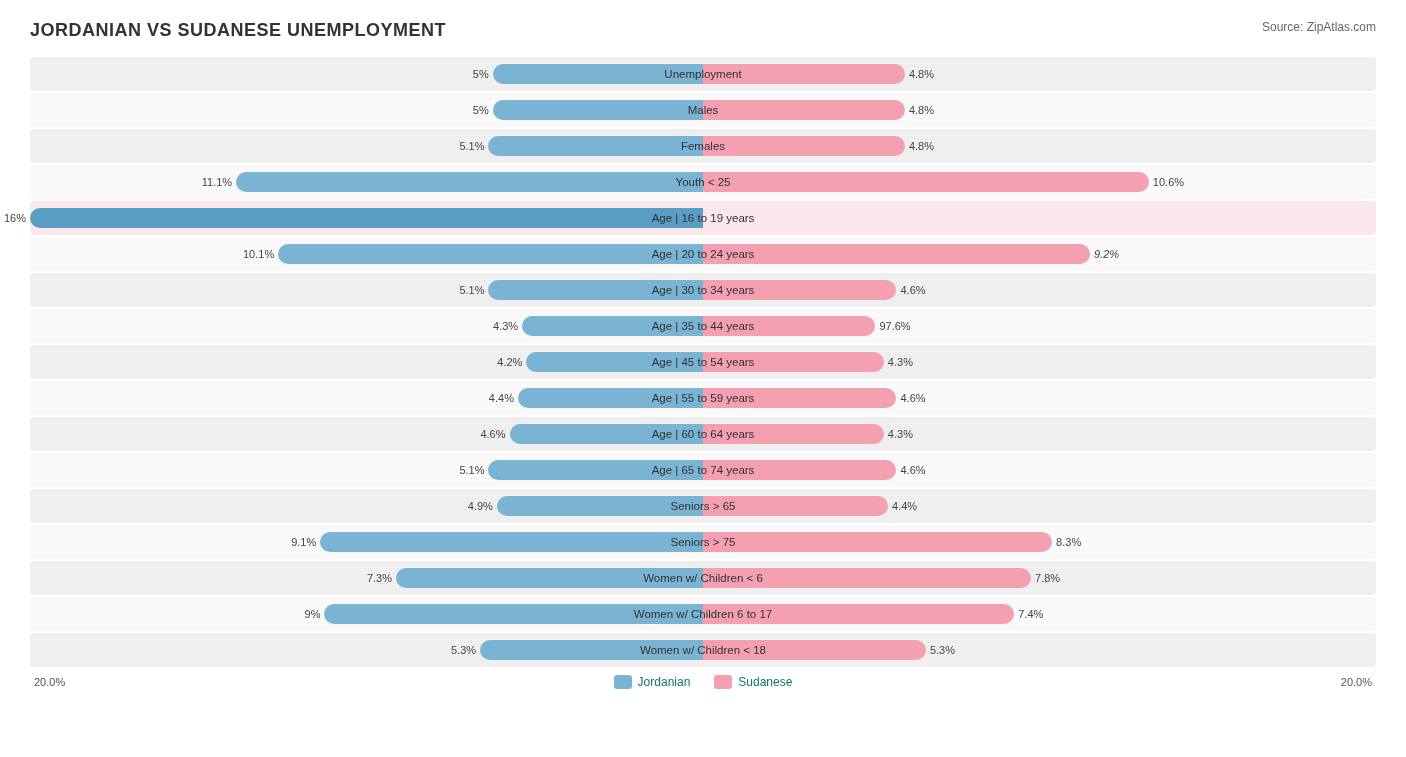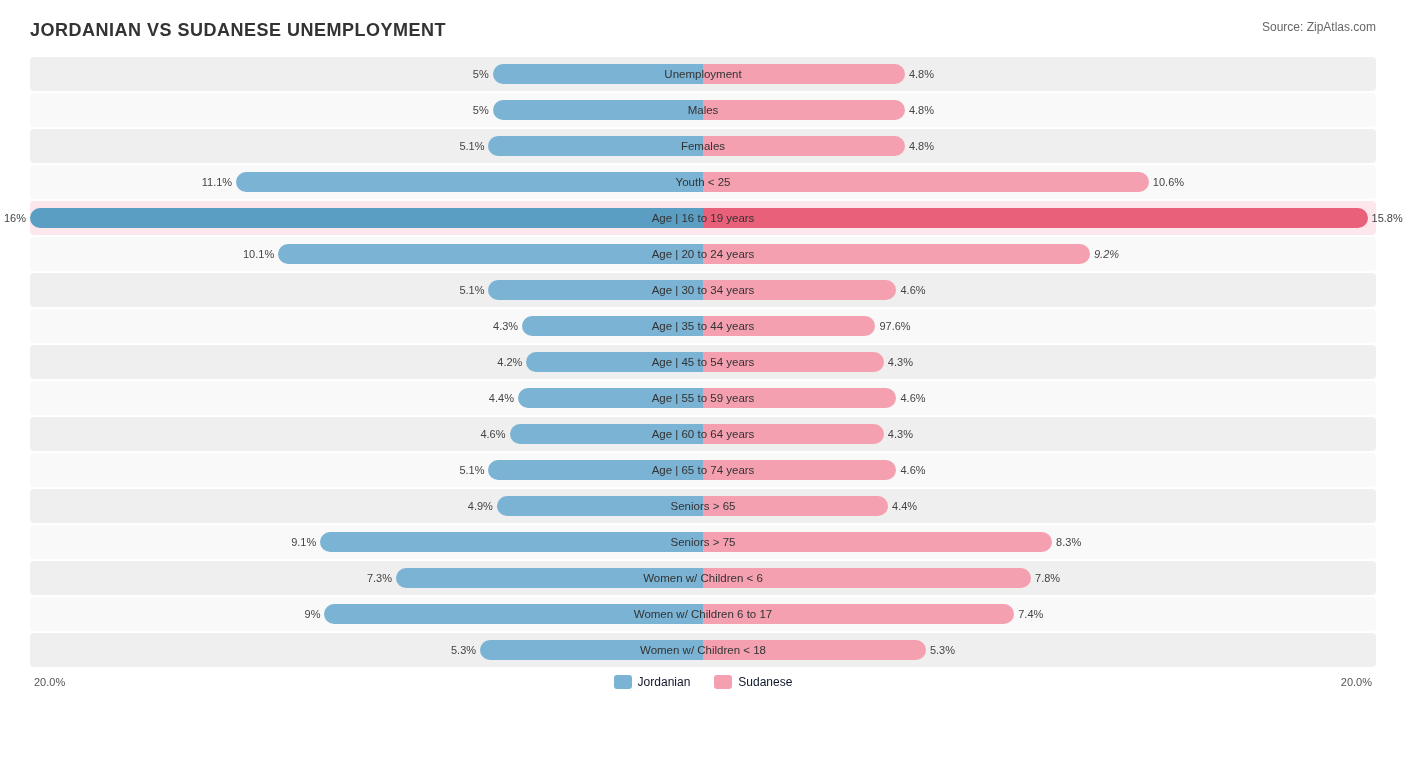--- a/index.html
+++ b/index.html
@@ -134,21 +134,21 @@
     .legend {
       display: flex;
       gap: 24px;
       align-items: center;
     }
     .legend-item {
       display: flex;
       align-items: center;
       gap: 6px;
       font-size: 12px;
-      color: #0f172a;
+      color: #0f766e;
     }
     .legend-swatch {
       width: 18px;
       height: 14px;
       border-radius: 3px;
     }
     .swatch-jordanian { background: #7ab3d4; }
     .swatch-sudanese { background: #f4a0b0; }
   </style>
 </head>
@@ -210,25 +210,20 @@
           <div class="bar-right" style="width: 66.25%;">
             <span class="val-right">10.6%</span>
           </div>
         </div>
         <div class="label-center">Youth &lt; 25</div>
       </div>
       <div class="bar-row highlight">
         <div class="left-side" style="position: relative;">
           <div class="bar-left highlight-bar" style="width: 100%;">
             <span class="val-left">16%</span>
-          </div>
-        </div>
-        <div class="right-side" style="position: relative;">
-          <div class="bar-right highlight-bar" style="width: 98.75%;">
-            <span class="val-right">15.8%</span>
           </div>
         </div>
         <div class="label-center">Age | 16 to 19 years</div>
       </div>
       <div class="bar-row">
         <div class="left-side" style="position: relative;">
           <div class="bar-left" style="width: 63.125%;">
             <span class="val-left">10.1%</span>
           </div>
         </div>

